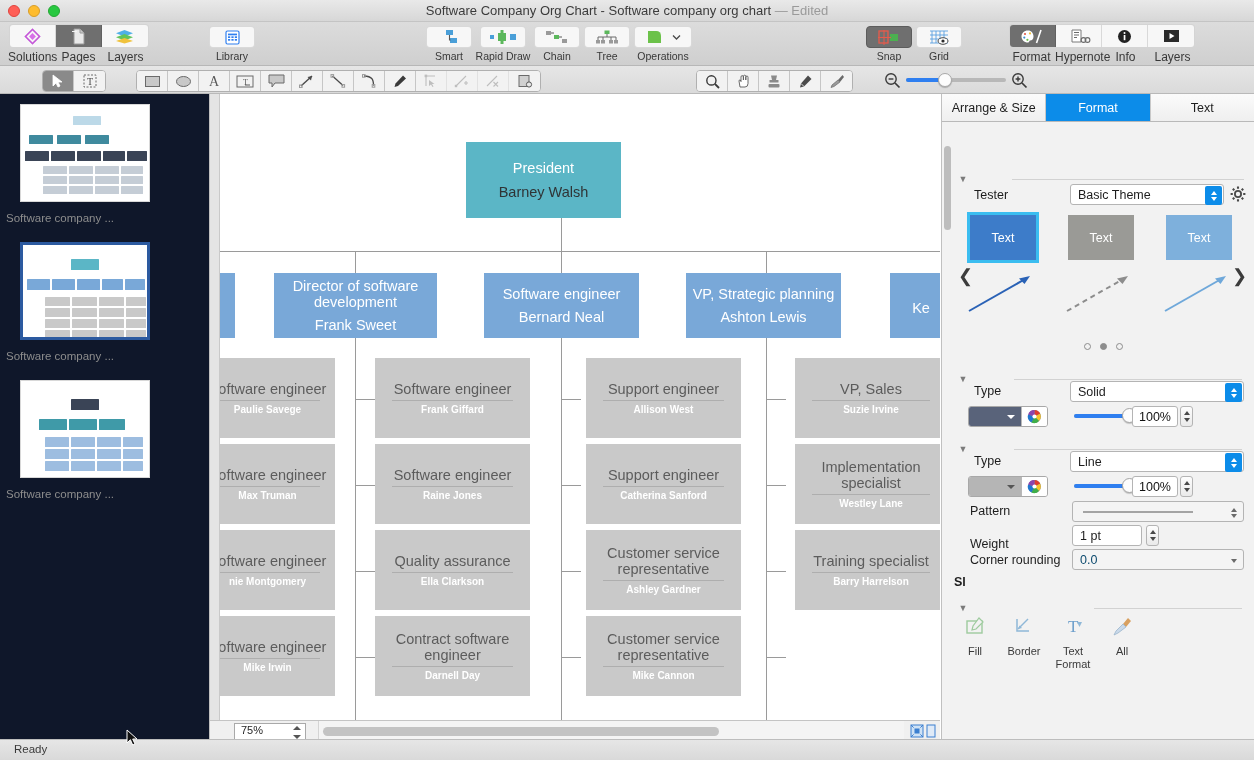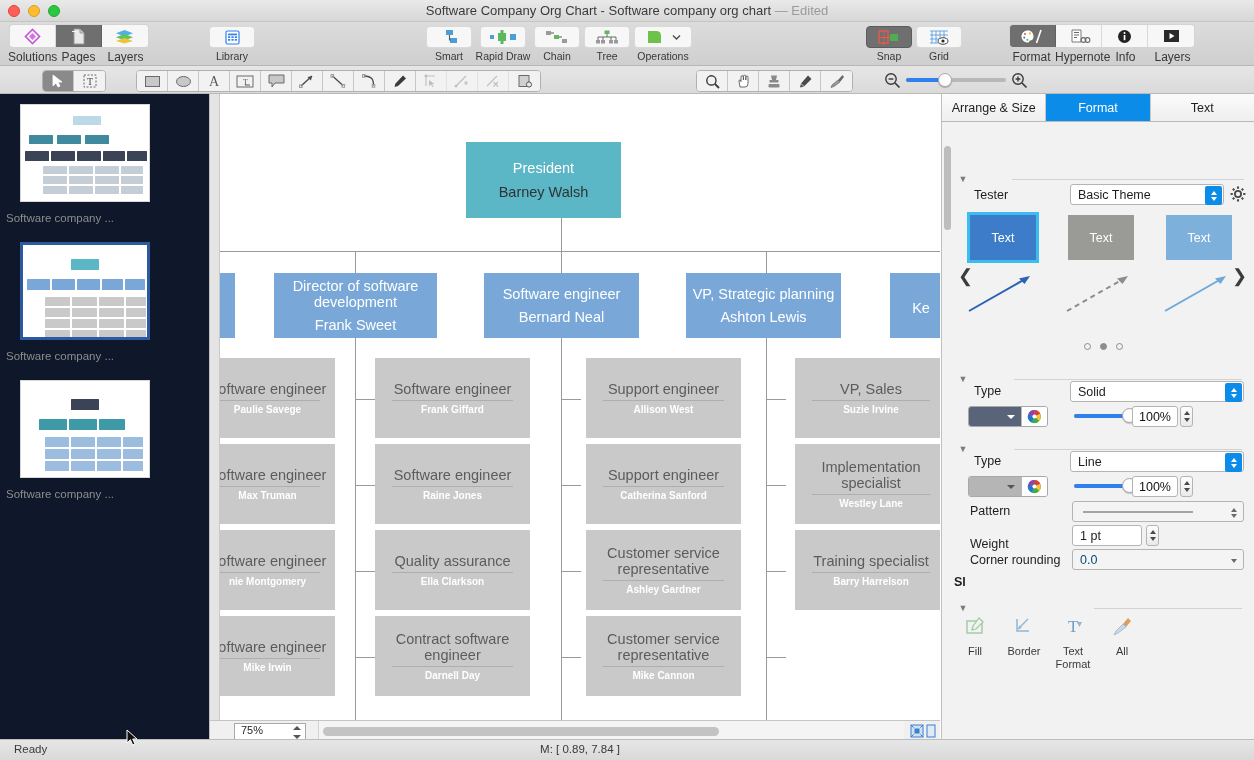--- a/index.html
+++ b/index.html
@@ -1069,20 +1069,19 @@
           <path d="M13 8 L6 15 L4 19 L8 17 L16 11 Z" fill="#c9d9ea" stroke="#9bb5cc" stroke-width=".8"></path>
         </svg>
         <div class="t">All</div>
       </div>
 
     </div>
   </div>
 
   <div class="statusbar">
     <div class="status-ready">Ready</div>
-    <div class="status-coord">M: [ 0.89, 7.84 ]</div>
   </div>
 
   <svg class="cursor-arrow" width="14" height="18" viewBox="0 0 14 18">
     <path d="M1 1 L1 14 L4.4 10.7 L6.7 16 L9 15 L6.7 10 L11 10 Z" fill="#111" stroke="#fff" stroke-width="1"></path>
   </svg>
 
 </div>
 
 </body></html>

